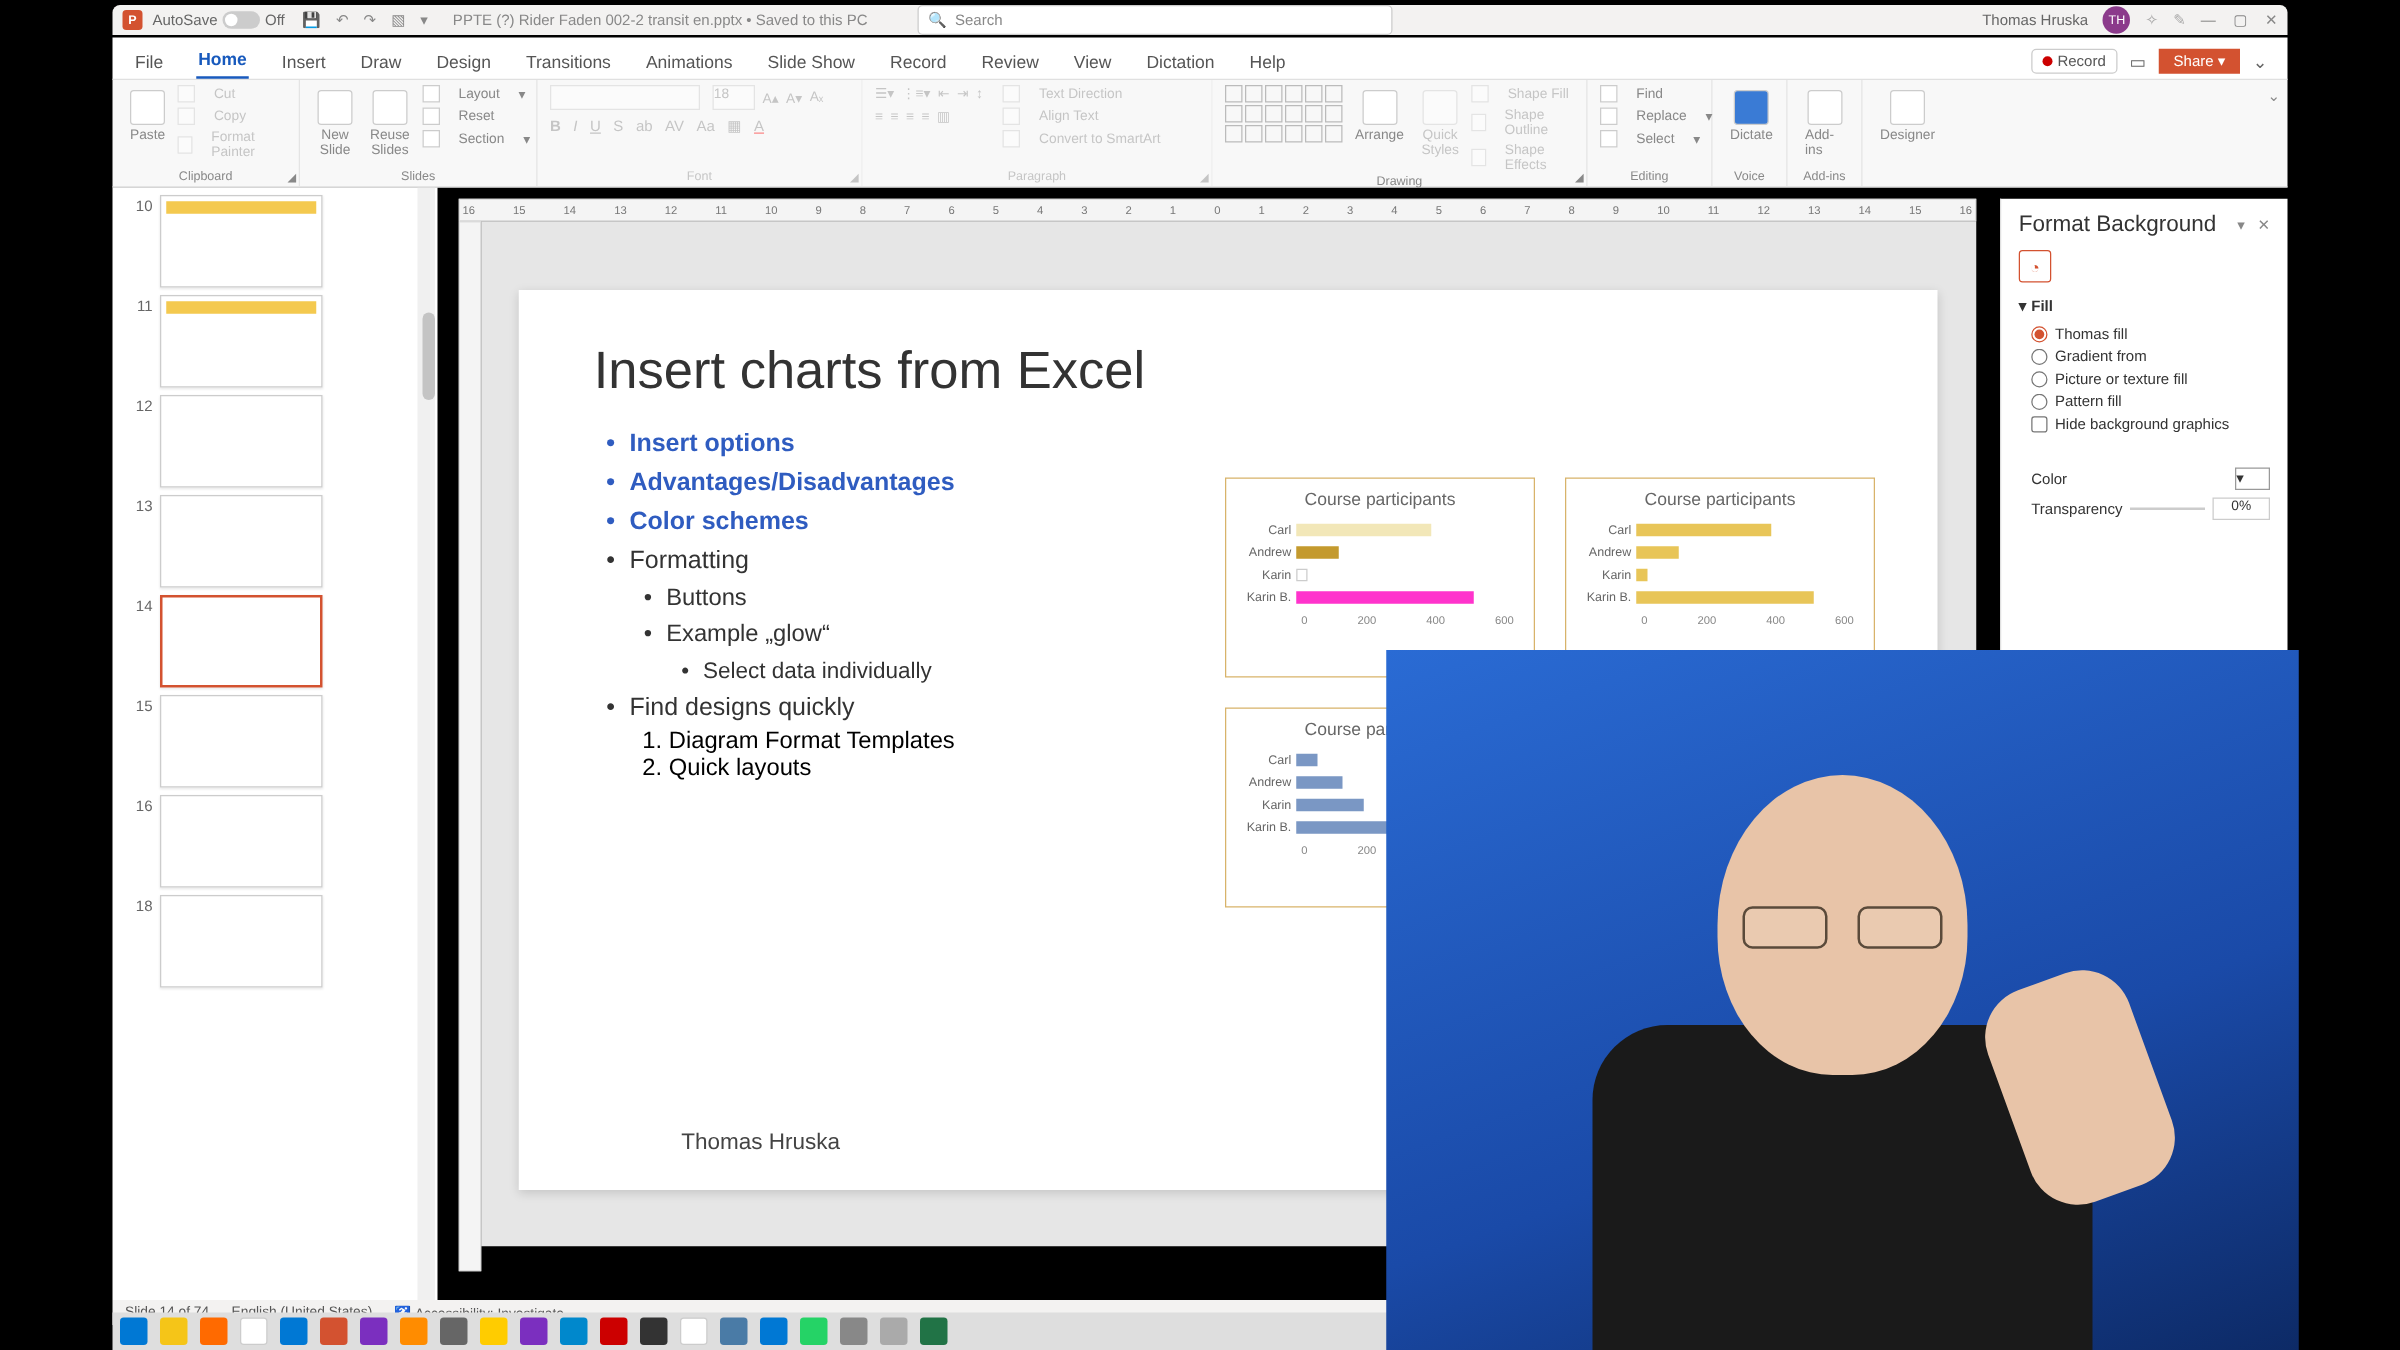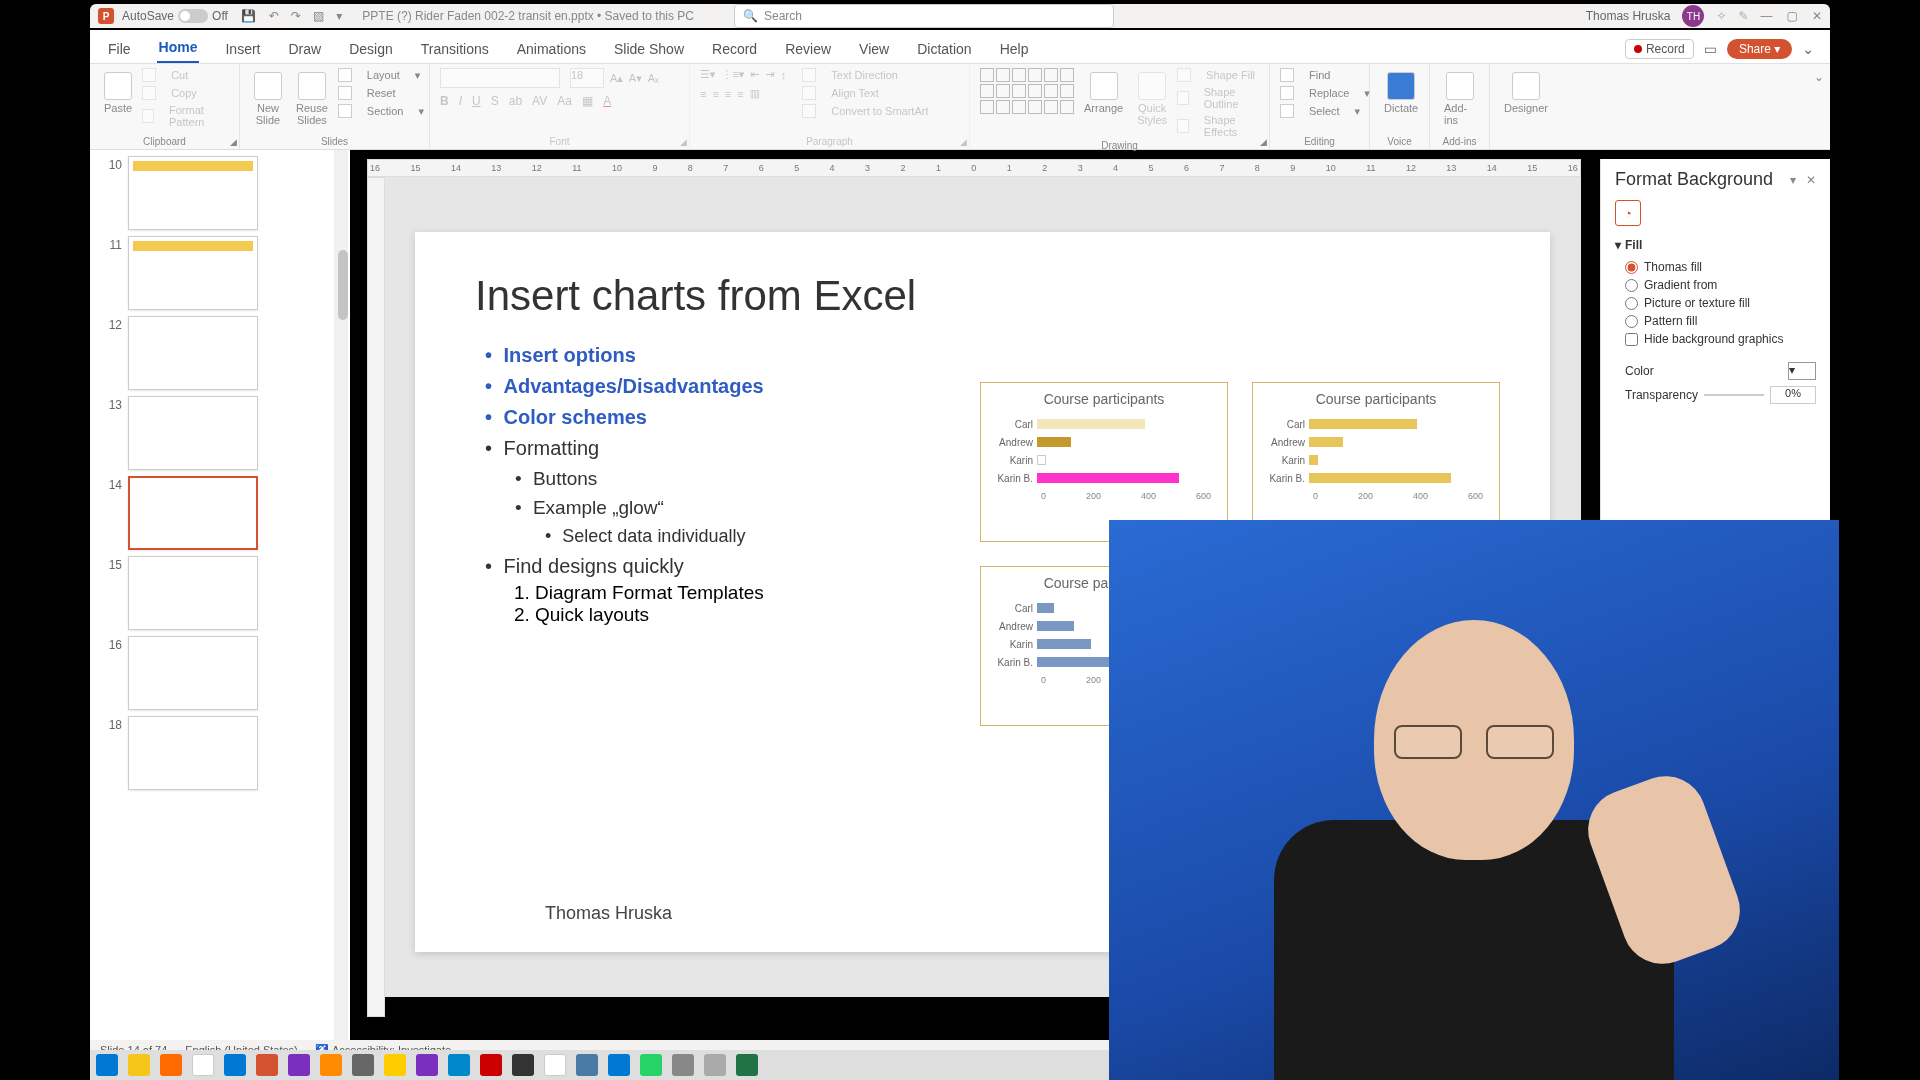--- a/index.html
+++ b/index.html
@@ -22,21 +22,21 @@
   .titlebar .avatar { width:22px; height:22px; background:#8b3a8b; border-radius:50%; color:#fff; font-size:10px; display:flex; align-items:center; justify-content:center; }
   .titlebar .winbtns { display:flex; gap:14px; color:#888; }
 
   
   .tabs { position:absolute; left:9px; top:30px; right:9px; height:34px; background:#fff; display:flex; align-items:flex-end; padding-left:16px; gap:24px; font-size:14px; color:#555; border-bottom:1px solid #e0e0e0; }
   .tabs .tab { padding:6px 2px; cursor:pointer; }
   .tabs .tab.active { color:#185abd; border-bottom:2px solid #185abd; font-weight:600; }
   .tabs .right { margin-left:auto; display:flex; align-items:center; gap:10px; padding-right:16px; padding-bottom:4px; }
   .tabs .record-btn { border:1px solid #ccc; border-radius:4px; padding:2px 8px; font-size:12px; display:flex; align-items:center; gap:4px; }
   .tabs .record-dot { width:8px; height:8px; background:#c00; border-radius:50%; }
-  .tabs .share-btn { background:#d35230; color:#fff; padding:3px 12px; border-radius:10px; font-size:12px; }
+  .tabs .share-btn { background:#d35230; color:#fff; padding:3px 12px; border-radius:0; font-size:12px; }
 
   
   .ribbon { position:absolute; left:9px; top:64px; right:9px; height:86px; background:#f8f8f8; border-bottom:1px solid #ddd; display:flex; }
   .ribbon .group { border-right:1px solid #e4e4e4; padding:4px 10px 2px 10px; display:flex; flex-direction:column; justify-content:space-between; position:relative; }
   .ribbon .group-label { font-size:10px; color:#888; text-align:center; padding-top:2px; }
   .ribbon .group-body { flex:1; display:flex; align-items:flex-start; gap:6px; font-size:11px; color:#888; }
   .ribbon .bigbtn { display:flex; flex-direction:column; align-items:center; gap:2px; padding:4px 4px; }
   .ribbon .bigbtn .bicon { width:28px; height:28px; border:1px solid #ccc; border-radius:3px; background:#fff; }
   .ribbon .smallrow { display:flex; flex-direction:column; gap:4px; font-size:11px; }
   .ribbon .smallrow div { display:flex; align-items:center; gap:15px; }
@@ -86,21 +86,21 @@
   .cursor { position:absolute; left:802px; top:651px; font-size:14px; color:#c00; pointer-events:none; }
 
   
   .pane { position:absolute; right:9px; top:159px; width:230px; bottom:40px; background:#fff; border-left:1px solid #e0e0e0; padding:10px 14px; font-size:13px; color:#333; }
   .pane h2 { font-size:18px; font-weight:400; color:#333; margin-bottom:10px; display:flex; justify-content:space-between; align-items:center; }
   .pane .tabicon { width:26px; height:26px; border:1px solid #d35230; border-radius:3px; display:flex; align-items:center; justify-content:center; margin-bottom:12px; }
   .pane .section { font-size:12px; }
   .pane .sectitle { font-weight:600; margin-bottom:6px; display:flex; align-items:center; gap:4px; }
   .pane label { display:flex; align-items:center; gap:6px; font-size:12px; padding:2px 0 2px 10px; }
   .pane input[type=radio] { accent-color:#d35230; }
-  .pane .colorrow { display:flex; justify-content:space-between; align-items:center; font-size:12px; margin-top:14px; padding-left:10px; }
+  .pane .colorrow { display:flex; justify-content:space-between; align-items:center; font-size:12px; margin-top:26px; padding-left:10px; }
   .pane .swatch { width:28px; height:18px; border:1px solid #999; background:#fff; }
   .pane .transrow { display:flex; align-items:center; gap:6px; font-size:12px; margin-top:6px; padding-left:10px; }
   .pane .transrow .track { flex:1; height:2px; background:#ccc; position:relative; }
   .pane .transval { width:46px; height:18px; border:1px solid #ccc; font-size:11px; text-align:center; }
 
   
   .statusbar { position:absolute; left:9px; right:9px; bottom:20px; height:20px; background:#f3f2f1; font-size:11px; color:#555; display:flex; align-items:center; padding:0 10px; gap:18px; }
 
   
   .taskbar { position:absolute; left:9px; right:9px; bottom:0; height:30px; background:#dedede; display:flex; align-items:center; padding:0 6px; gap:10px; }
@@ -191,21 +191,21 @@
           <div>
                 <span class="smicon"></span>
                 <span>Cut</span>
               </div>
           <div>
                 <span class="smicon"></span>
                 <span>Copy</span>
               </div>
           <div>
                 <span class="smicon"></span>
-                <span>Format Pattern</span>
+                <span>Format Painter</span>
               </div>
         </div>
       </div>
       <div class="group-label">Clipboard</div>
       <span class="launcher">◢</span>
     </div>
     <div class="group" style="width:190px">
       <div class="group-body">
         <div class="bigbtn">
               <div class="bicon"></div>

